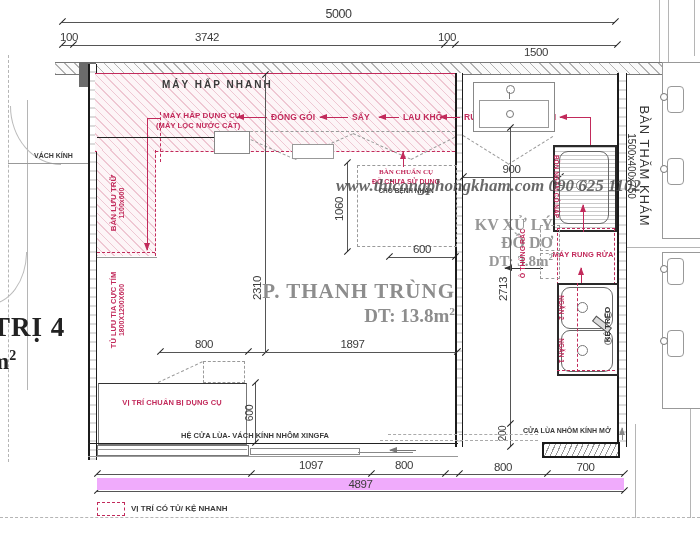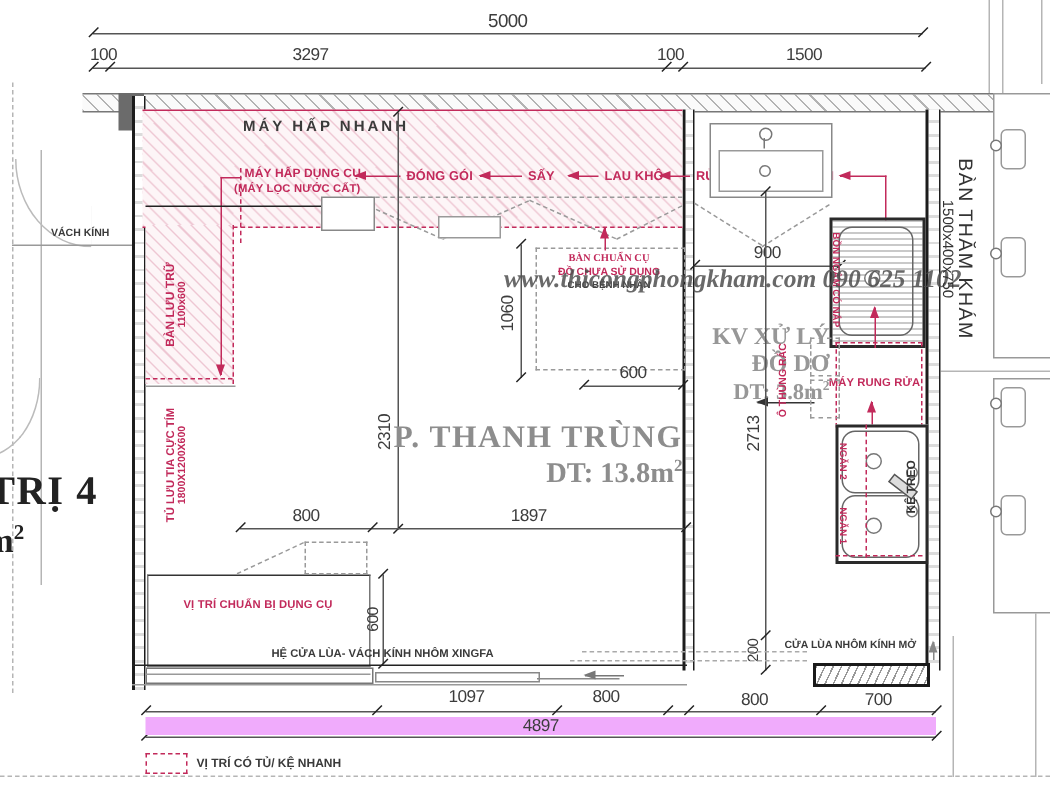--- a/index.html
+++ b/index.html
@@ -85,23 +85,23 @@
   <i class="tk" style="left:611px;top:21px"></i>
   <div class="dimnum" style="left:62px;top:7px;width:553px;font-size:12.5px">5000</div>
 
   <div class="hl" style="left:62px;top:45px;width:555px"></div>
   <i class="tk" style="left:58px;top:44px"></i>
   <i class="tk" style="left:69px;top:44px"></i>
   <i class="tk" style="left:440px;top:44px"></i>
   <i class="tk" style="left:451px;top:44px"></i>
   <i class="tk" style="left:613px;top:44px"></i>
   <div class="dimnum" style="left:54px;top:31px;width:30px">100</div>
-  <div class="dimnum" style="left:177px;top:31px;width:60px">3297</div>
+  <div class="dimnum" style="left:177px;top:31px;width:60px">3742</div>
   <div class="dimnum" style="left:432px;top:31px;width:30px">100</div>
-  <div class="dimnum" style="left:506px;top:31px;width:60px">1500</div>
+  <div class="dimnum" style="left:506px;top:46px;width:60px">1500</div>
 
   <div class="hatchwall" style="left:55px;top:62px;width:615px;height:11px"></div>
   <div class="abs" style="left:79px;top:62px;width:17px;height:25px;background:#6b6b6b"></div>
   <div class="wallv" style="left:88px;top:64px;width:6px;height:396px"></div>
   <div class="wallv" style="left:455px;top:73px;width:5px;height:374px"></div>
   <div class="wallv" style="left:617px;top:73px;width:7px;height:374px"></div>
 
   <div class="pink" style="left:95px;top:73px;width:360px;height:77px;border-top:1px solid var(--red);border-bottom:1px dashed var(--red)"></div>
   <div class="dl" style="left:162px;top:79px;font-size:10px;letter-spacing:2px">MÁY HẤP NHANH</div>
 

